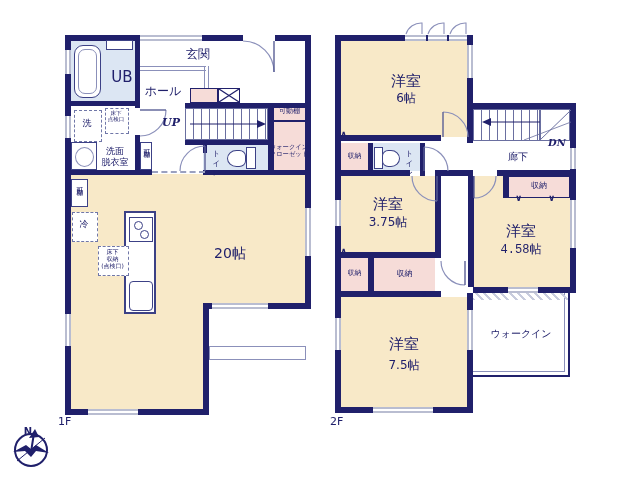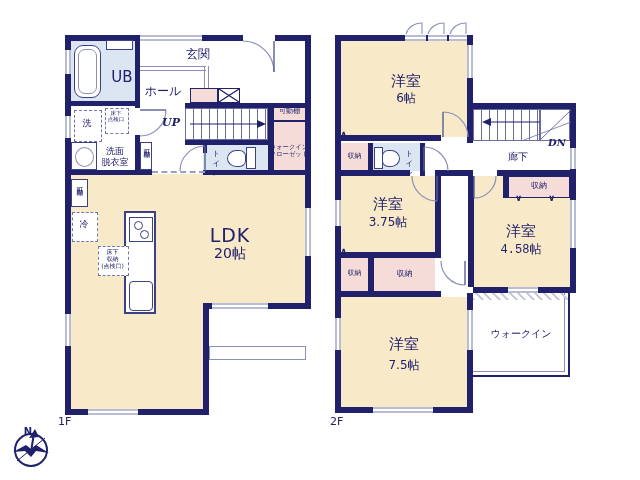--- a/index.html
+++ b/index.html
@@ -218,21 +218,20 @@
   </div>
   <div class="lbl vlbl" style="left:142px;top:144px;font-size:6.5px;">可動棚</div>
   <div class="lbl vlbl" style="left:75px;top:182px;font-size:6.5px;">可動棚</div>
   <div class="lbl" style="left:274px;top:107px;width:31px;font-size:7px;">可動棚</div>
   <div class="lbl vlbl" style="left:211px;top:145px;font-size:7.5px;">トイレ</div>
   <div class="lbl it" style="left:160px;top:117px;width:22px;font-size:11px;font-family:'DejaVu Serif','Liberation Serif',serif;">UP</div>
   <div class="lbl" style="left:255px;top:143px;width:68px;font-size:6.3px;">
     <div>ウォークイン</div>
     <div>クローゼット</div>
   </div>
-  <div class="lbl" style="left:195px;top:224px;width:70px;font-size:19px;letter-spacing:1px;">LDK</div>
   <div class="lbl" style="left:195px;top:245px;width:70px;font-size:14px;">20帖</div>
   <div class="lbl" style="left:77px;top:219px;width:14px;font-size:9px;">冷</div>
   <div class="lbl" style="left:98px;top:248px;width:29px;font-size:6px;">
     <div>床下</div>
     <div>収納</div>
     <div>(点検口)</div>
   </div>
   <div class="lbl" style="left:58px;top:416px;width:28px;font-size:11px;text-align:left;">1F</div>
 
   <div class="lbl" style="left:384px;top:73px;width:44px;font-size:15px;">洋室</div>

